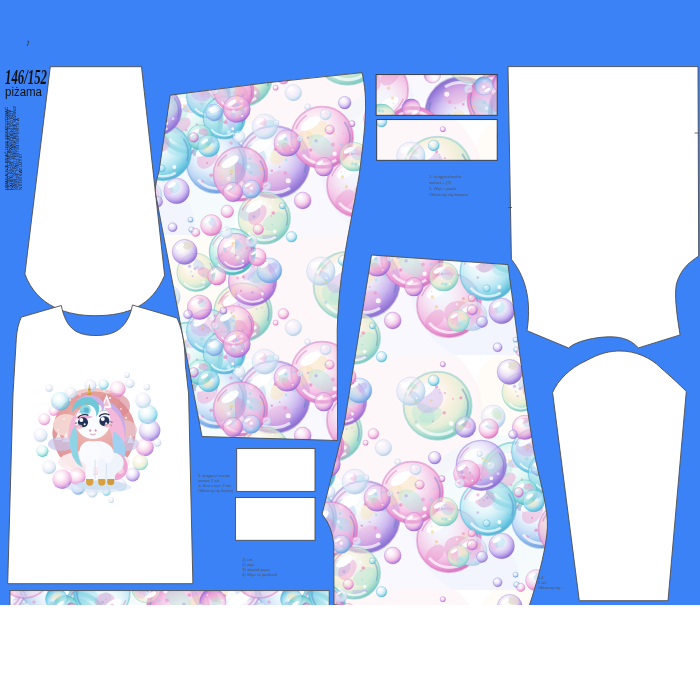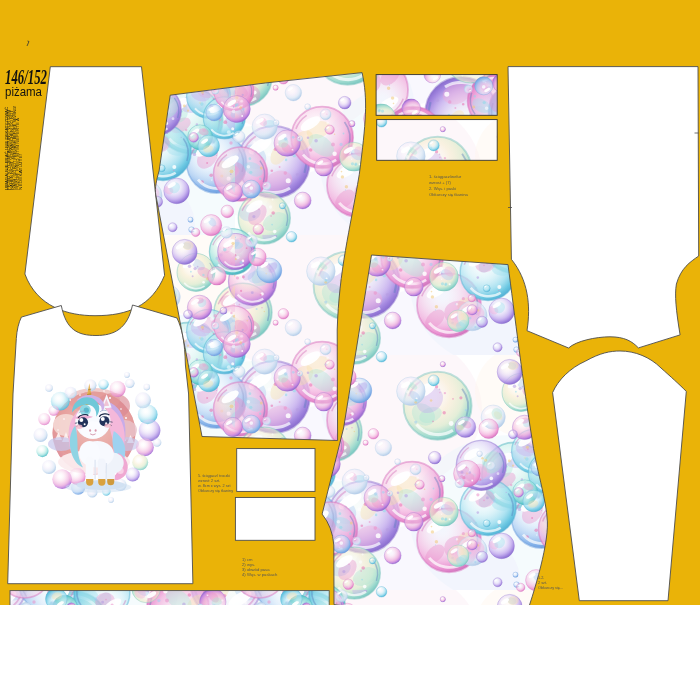--- a/index.html
+++ b/index.html
@@ -1,16 +1,16 @@
 <!DOCTYPE html>
 <html><head>
 <meta charset="utf-8">
 <style>
 html,body{margin:0;padding:0;background:#fff;}
-#page{position:relative;width:700px;height:605px;background:#eab308;overflow:hidden;
+#page{position:relative;width:700px;height:605px;background:#3b82f6;overflow:hidden;
 font-family:"Liberation Sans", sans-serif;}
 </style>
 </head>
 <body>
 <div id="page">
 <svg width="700" height="700" viewBox="0 0 700 700">
 <defs>
 
 <radialGradient id="gP" cx="40%" cy="34%" r="68%">
  <stop offset="0%" stop-color="#ffffff" stop-opacity="0.08"></stop>

